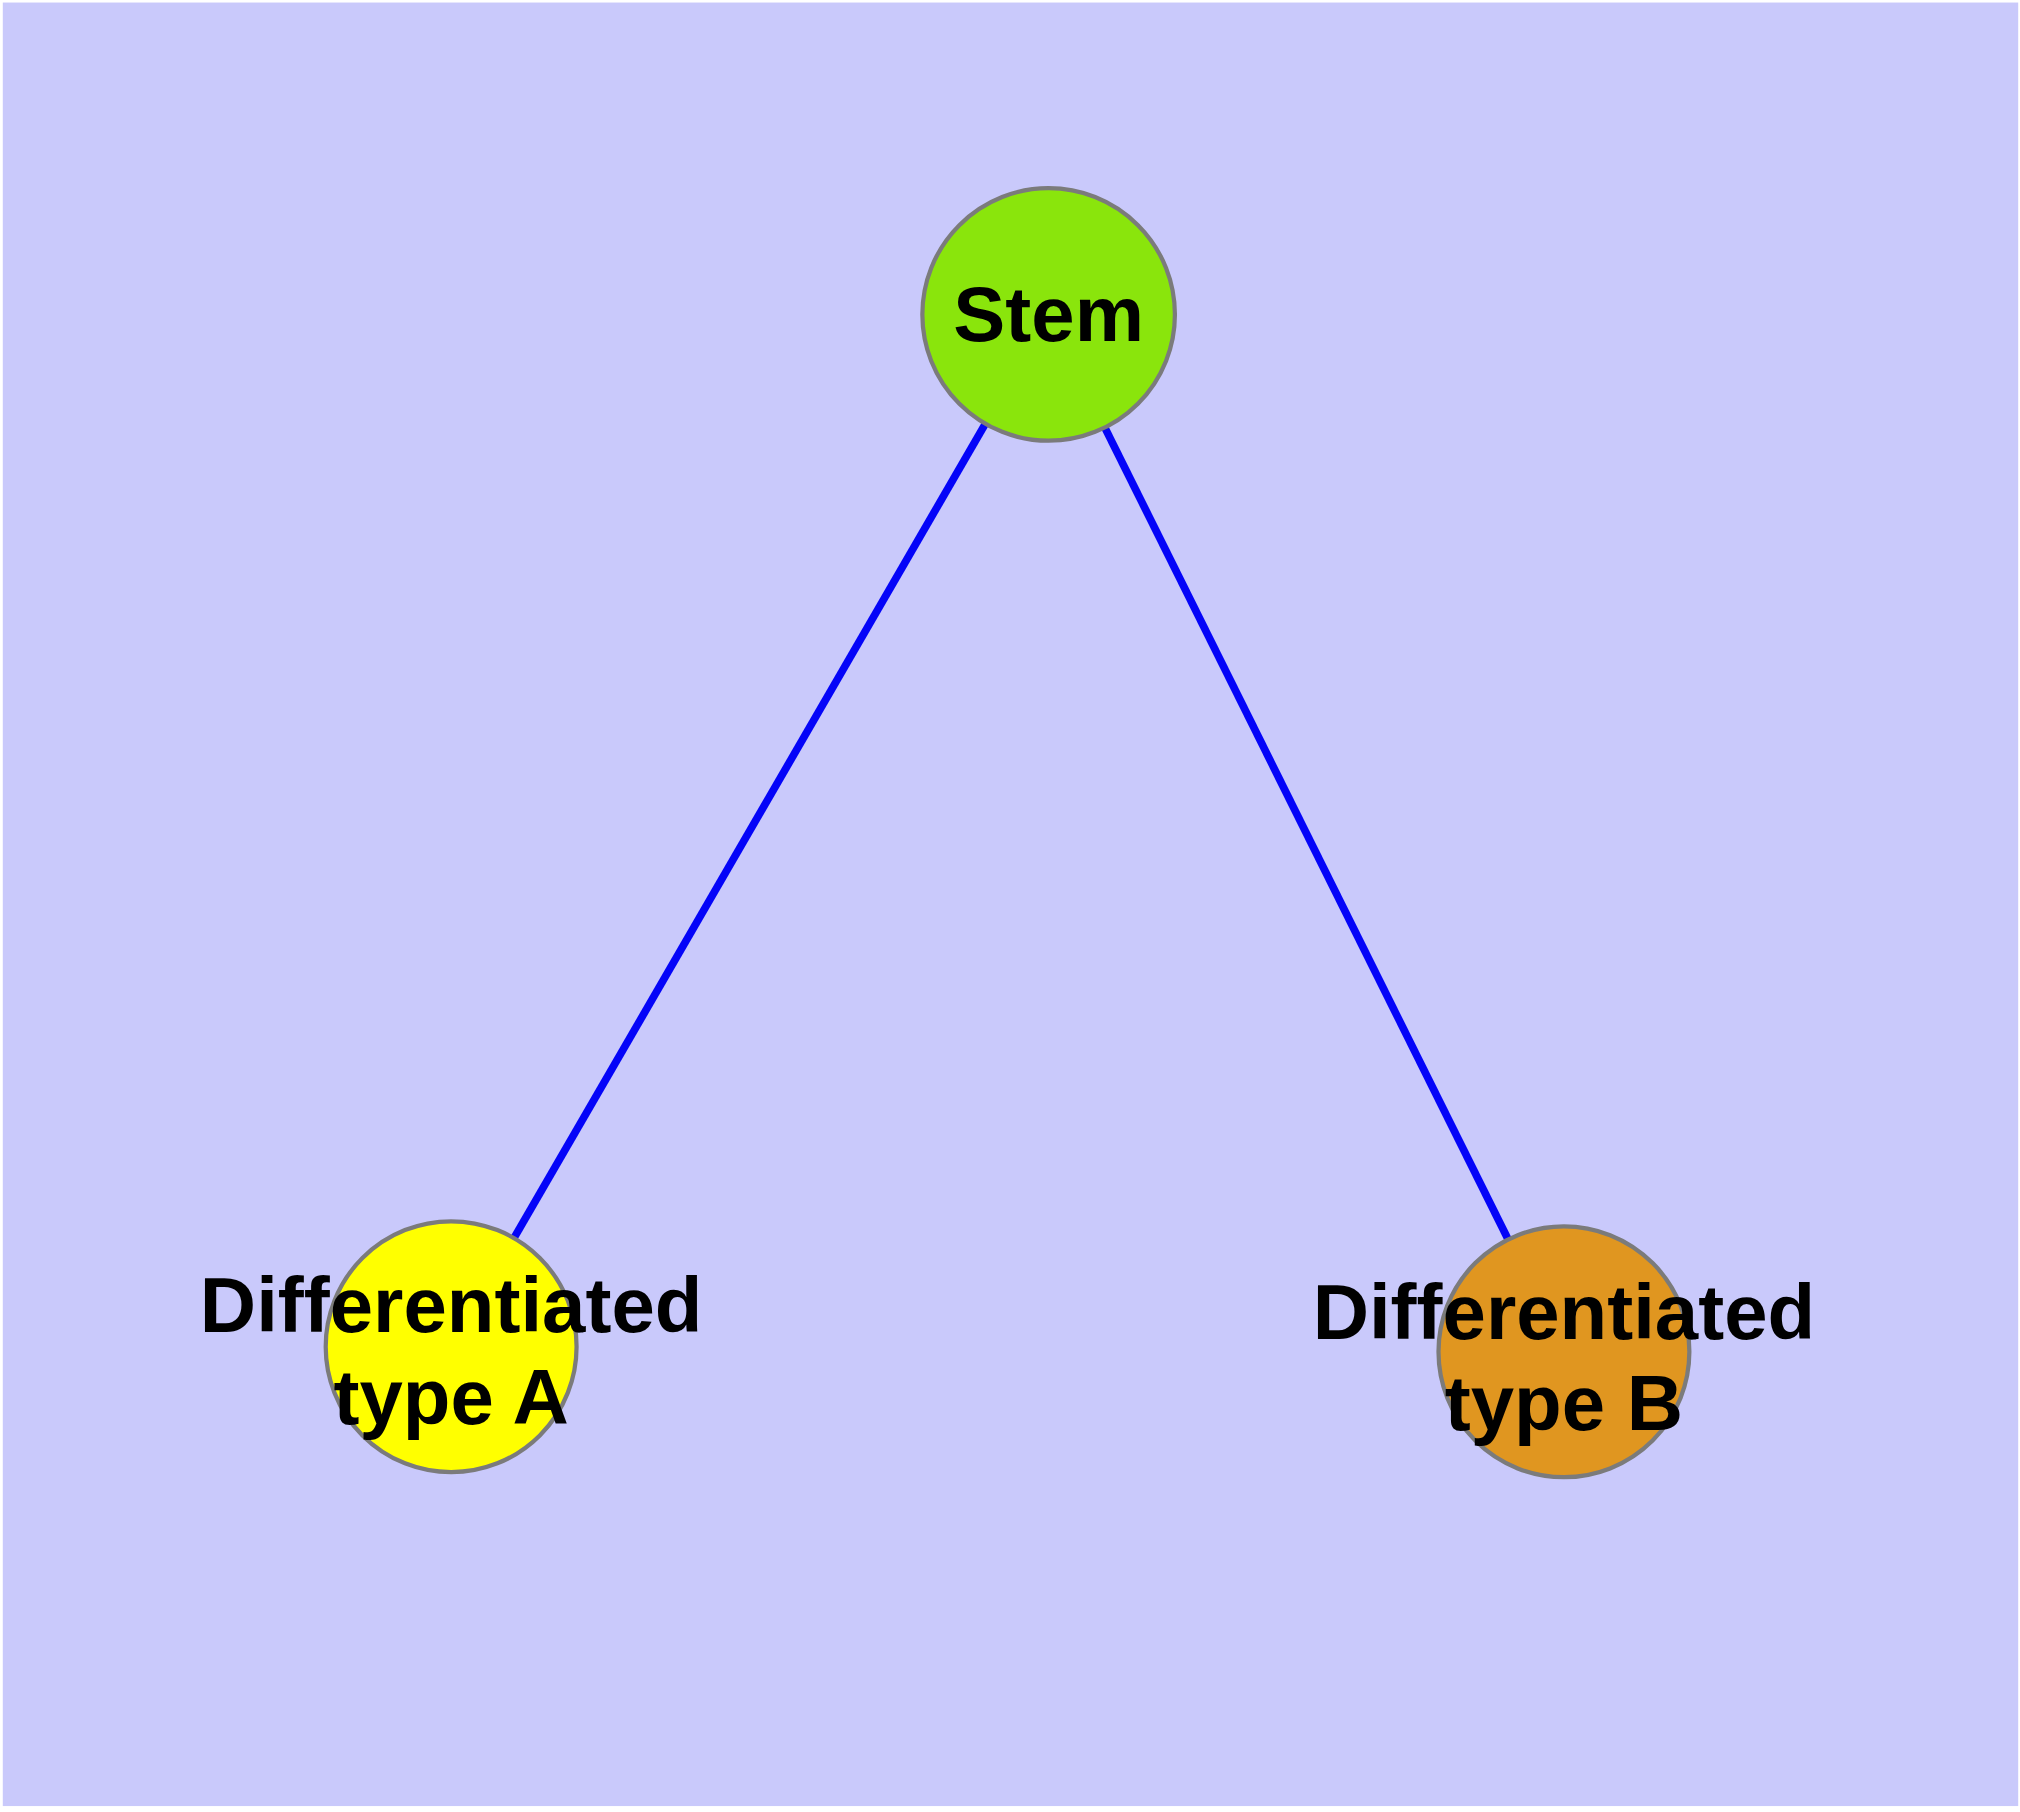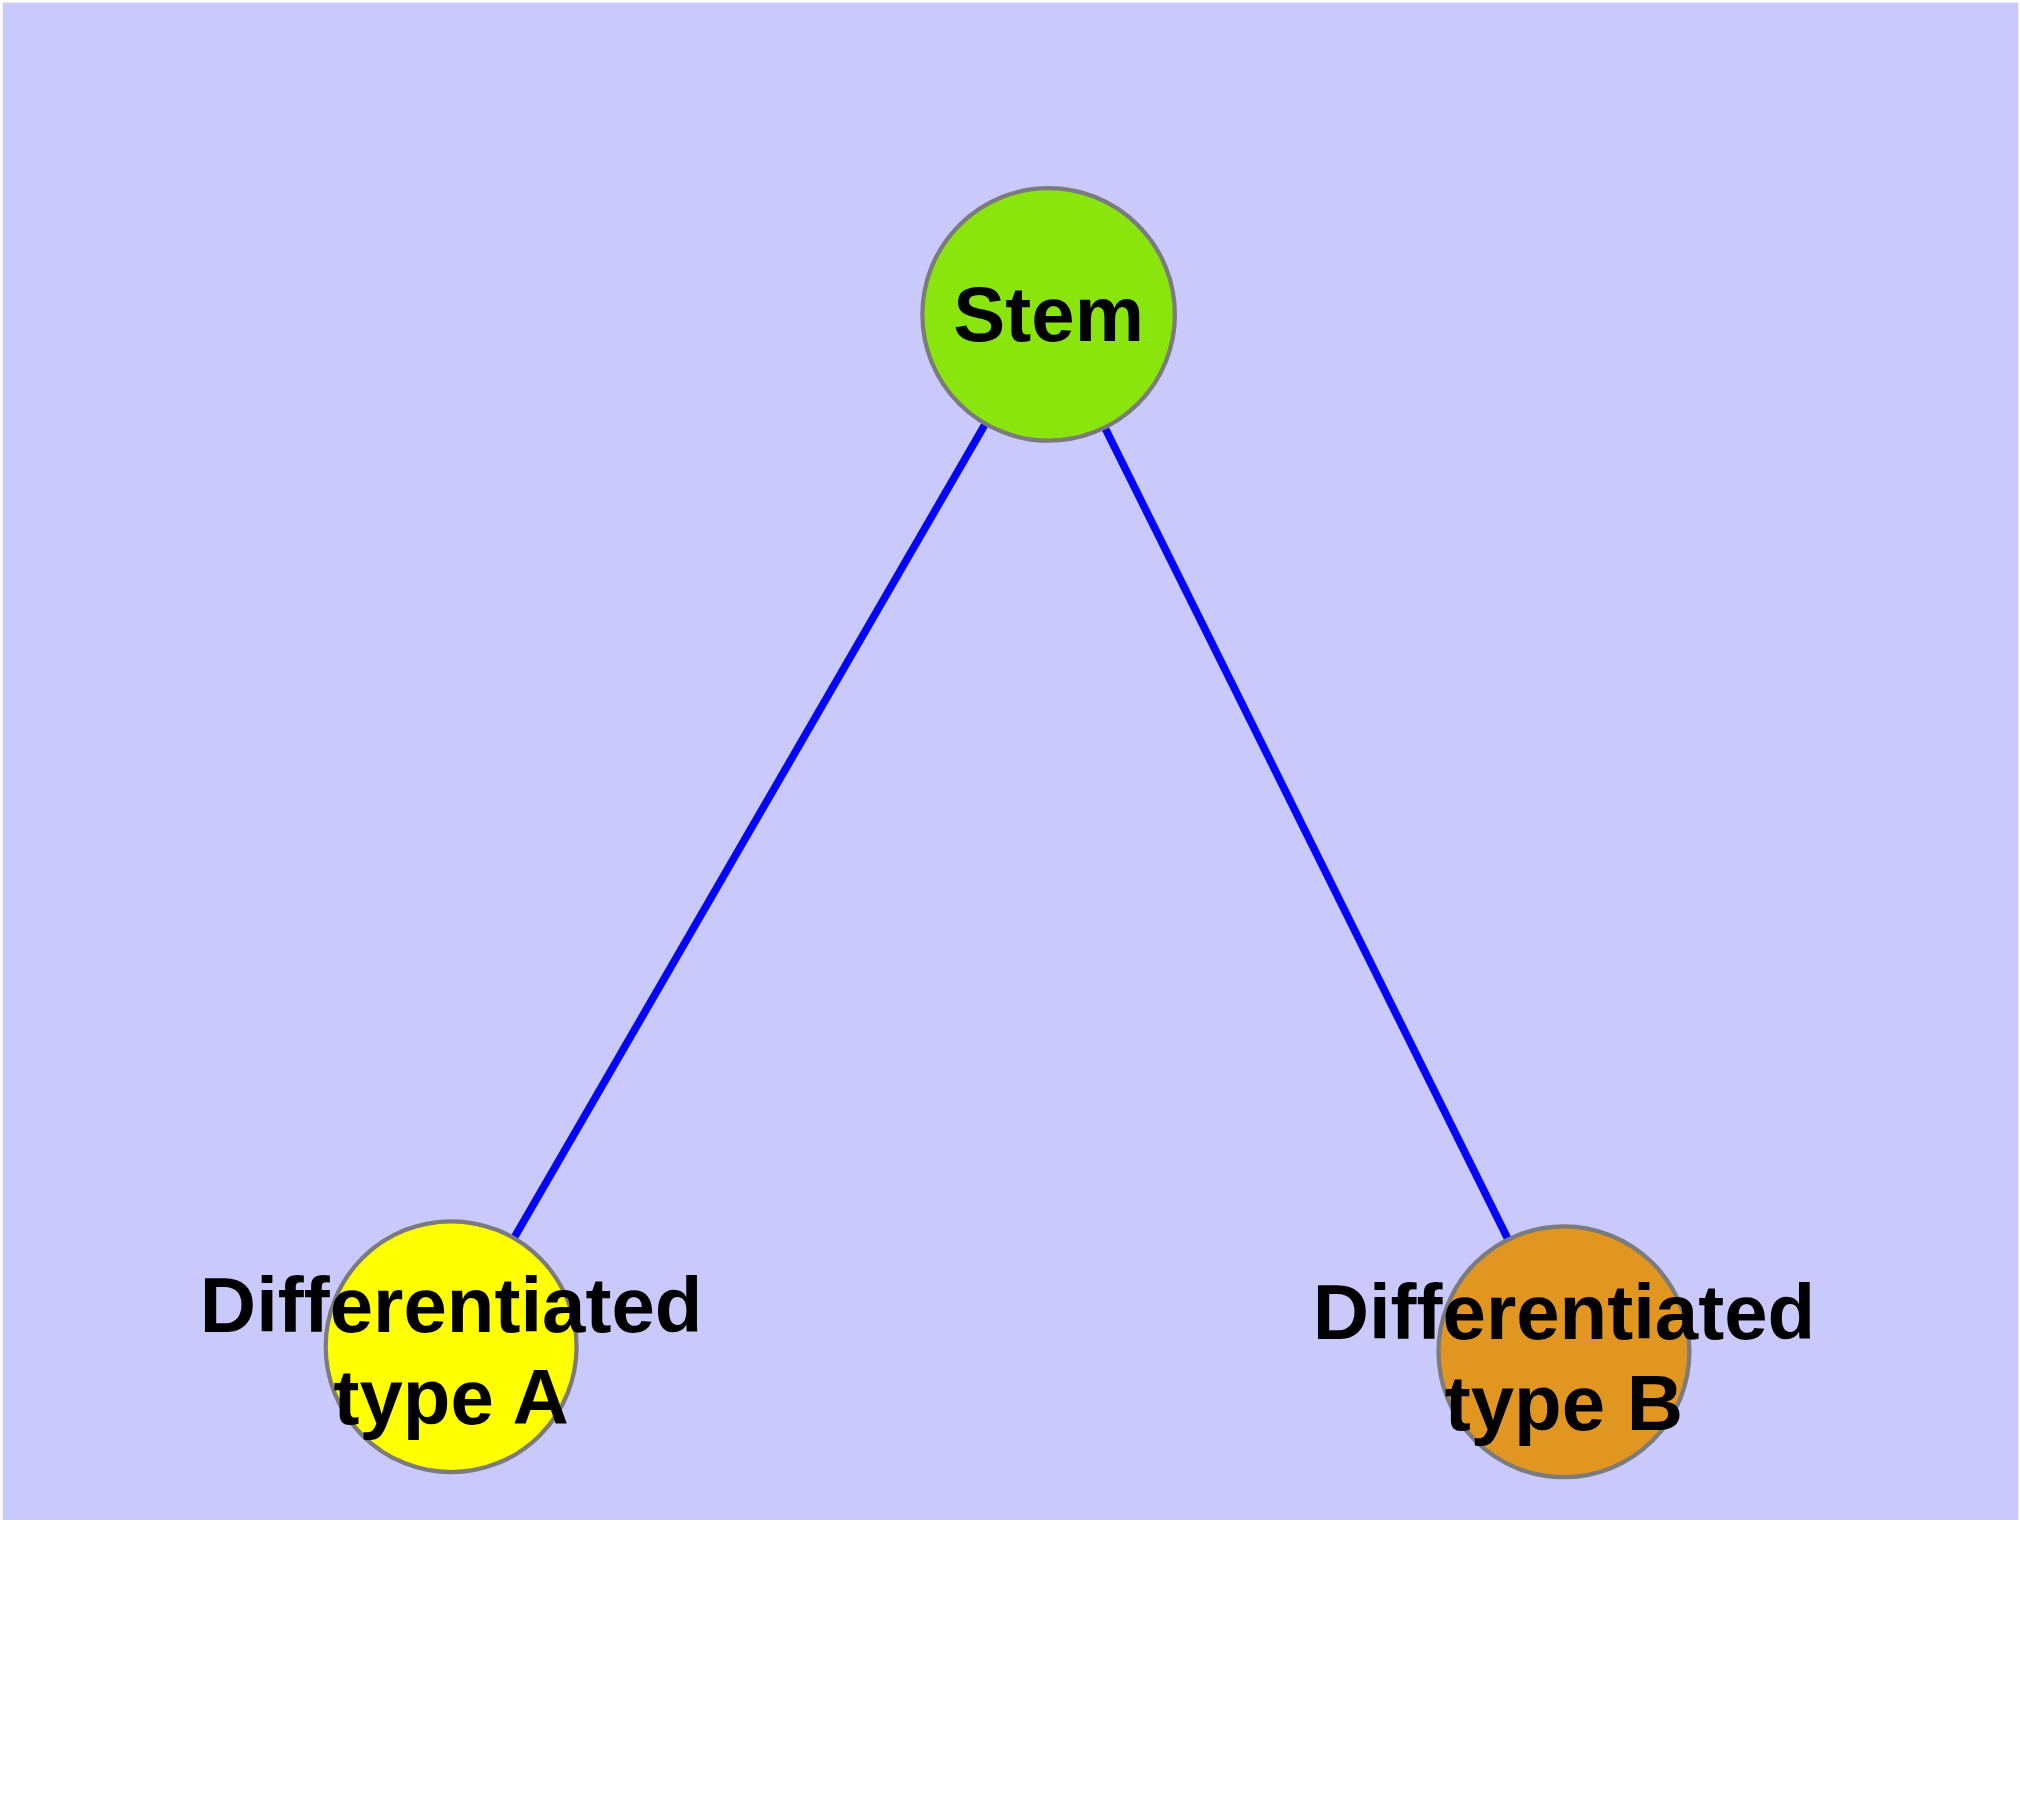--- a/index.html
+++ b/index.html
@@ -3,21 +3,21 @@
 <meta charset="utf-8">
 <style>
   html, body {
     margin: 0;
     padding: 0;
     background: #ffffff;
     font-family: "Liberation Sans", sans-serif;
   }
   .diagram-wrap {
     width: 2021px;
-    height: 1520px;
+    height: 1812px;
     position: relative;
   }
   svg { display: block; }
   .edge {
     stroke-width: 9;
     fill: none;
   }
   .node-circle {
     stroke-width: 5;
   }

